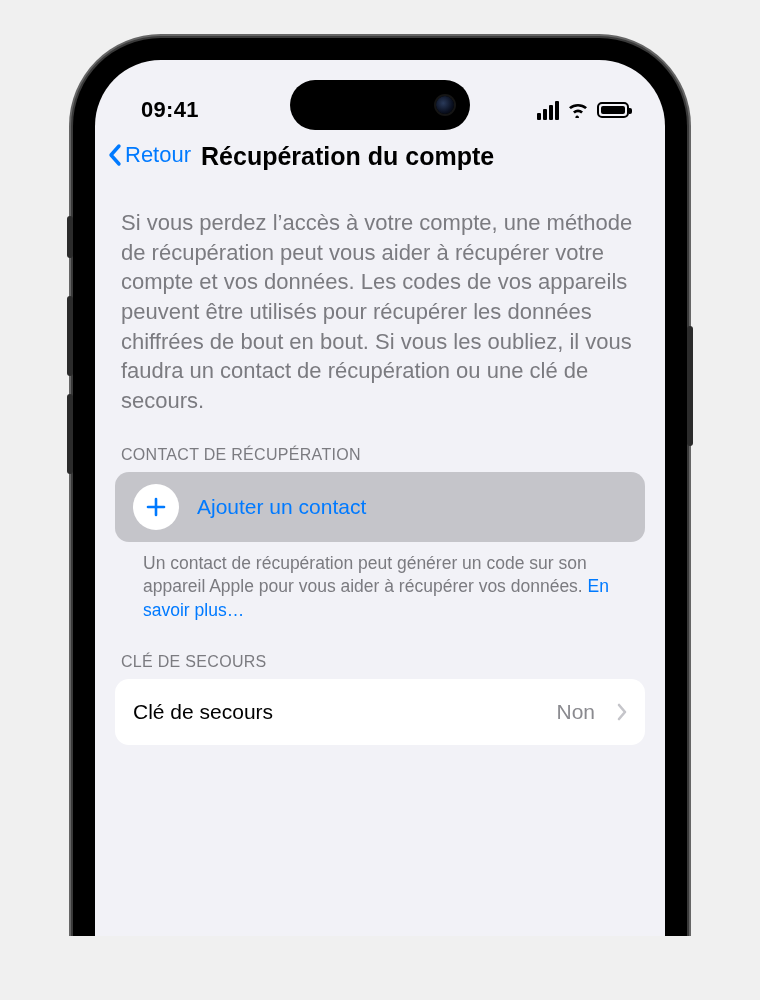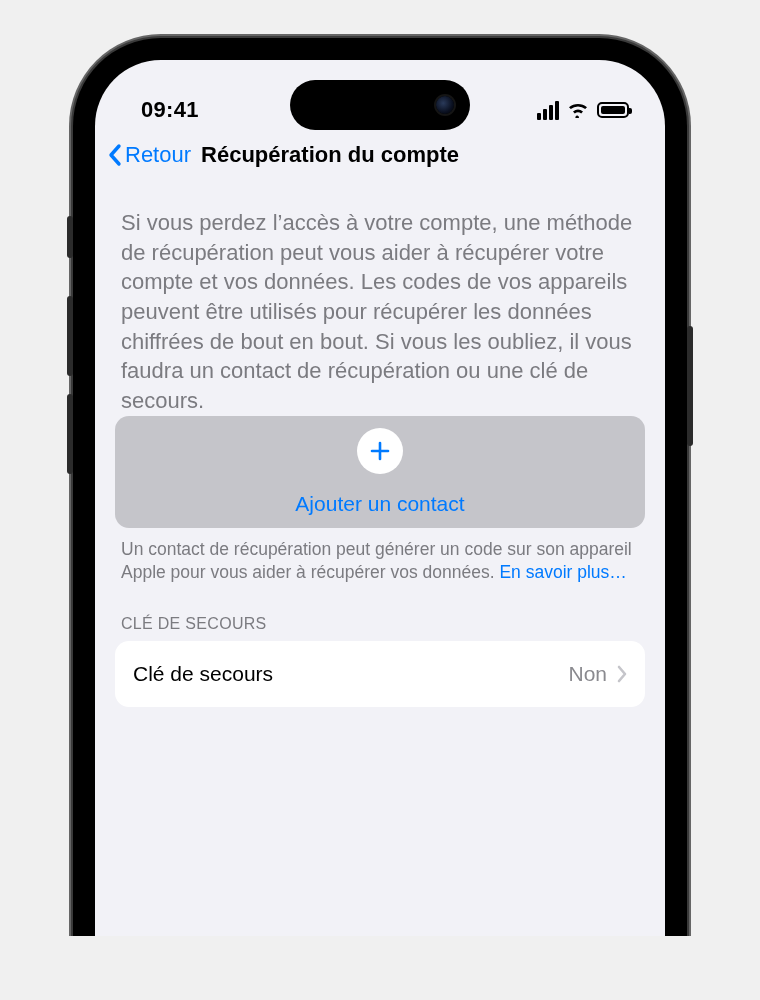--- a/index.html
+++ b/index.html
@@ -129,21 +129,21 @@
   }
   .back-btn {
     display: flex;
     align-items: center;
     gap: 2px;
     color: #007aff;
     font-size: 22px;
   }
   .back-btn svg { display:block; }
   .nav-title {
-    font-size: 22px;
+    font-size: 25px;
     font-weight: 600;
     color: #000;
     margin-left: 10px;
   }
   .content {
     position: absolute;
     top: 138px;
     left: 0; right: 0; bottom: 0;
     padding: 10px 20px 0 20px;
     overflow: hidden;
@@ -169,49 +169,49 @@
     display: flex;
     align-items: center;
     min-height: 66px;
     padding: 12px 18px;
     font-size: 21px;
   }
   .row.add {
     background: #c5c5ca;
     color: #007aff;
     gap: 18px;
-    flex-direction: column;
   }
   .plus-circle {
     width: 46px; height: 46px;
     border-radius: 50%;
     background: #fff;
     display: flex;
     align-items: center;
     justify-content: center;
     flex-shrink: 0;
   }
   .plus-circle svg { display:block; }
   .row.white {
     background: #fff;
     color: #000;
     justify-content: space-between;
   }
   .row-right {
     display: flex;
     align-items: center;
-    gap: 10px;
+    gap: 22px;
     color: #8a8a8f;
     font-size: 21px;
   }
   .footer {
     font-size: 17.5px;
     line-height: 1.35;
     color: #7b7b80;
     padding: 10px 6px 0 6px;
+    margin-left: 22px;
   }
   .link { color: #007aff; }
 </style>
 </head>
 <body>
 
 <div class="canvas">
   <div class="phone">
     <div class="side-btn mute"></div>
     <div class="side-btn vup"></div>
@@ -251,20 +251,21 @@
             </svg>
             <span>Retour</span>
           </div>
           <div class="nav-title">Récupération du compte</div>
         </div>
 
         <div class="content">
 
           <p class="intro">Si vous perdez l’accès à votre compte, une méthode de récupération peut vous aider à récupérer votre compte et vos données. Les codes de vos appareils peuvent être utilisés pour récupérer les données chiffrées de bout en bout. Si vous les oubliez, il vous faudra un contact de récupération ou une clé de secours.</p>
 
+          <div class="section-header">CONTACT DE RÉCUPÉRATION</div>
 
           <div class="row-group">
             <div class="row add">
               <div class="plus-circle">
                 <svg width="24" height="24" viewBox="0 0 24 24">
                   <line x1="12" y1="4" x2="12" y2="20" stroke="#007aff" stroke-width="2.6" stroke-linecap="round"></line>
                   <line x1="4" y1="12" x2="20" y2="12" stroke="#007aff" stroke-width="2.6" stroke-linecap="round"></line>
                 </svg>
               </div>
               <span>Ajouter un contact</span>

